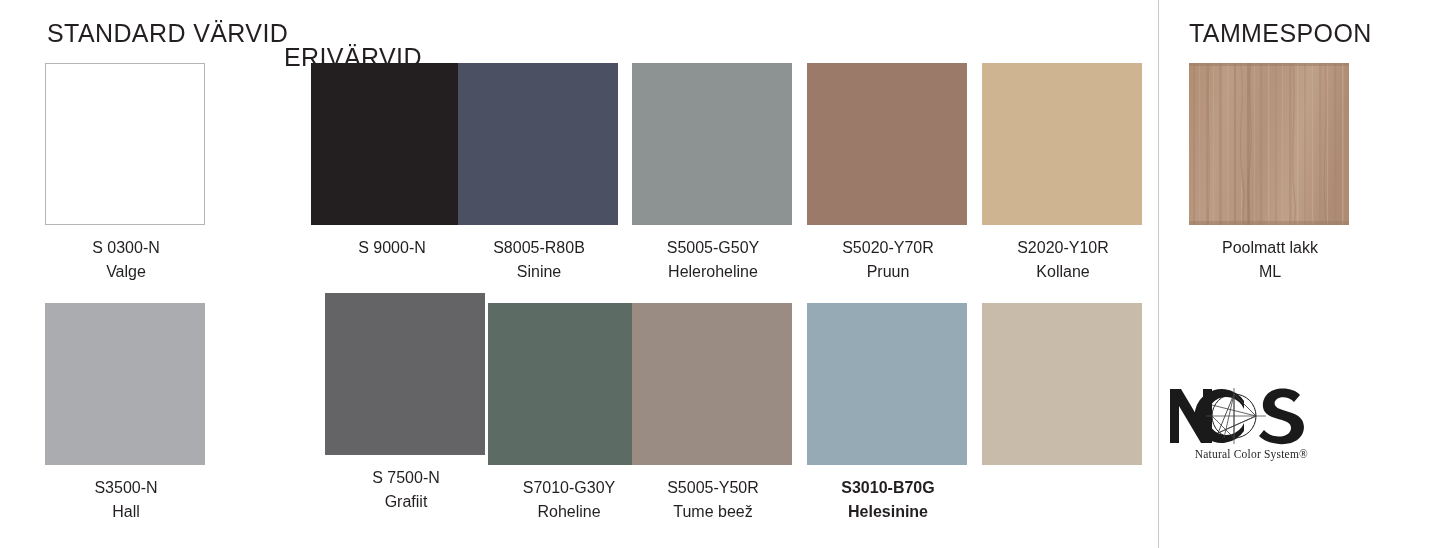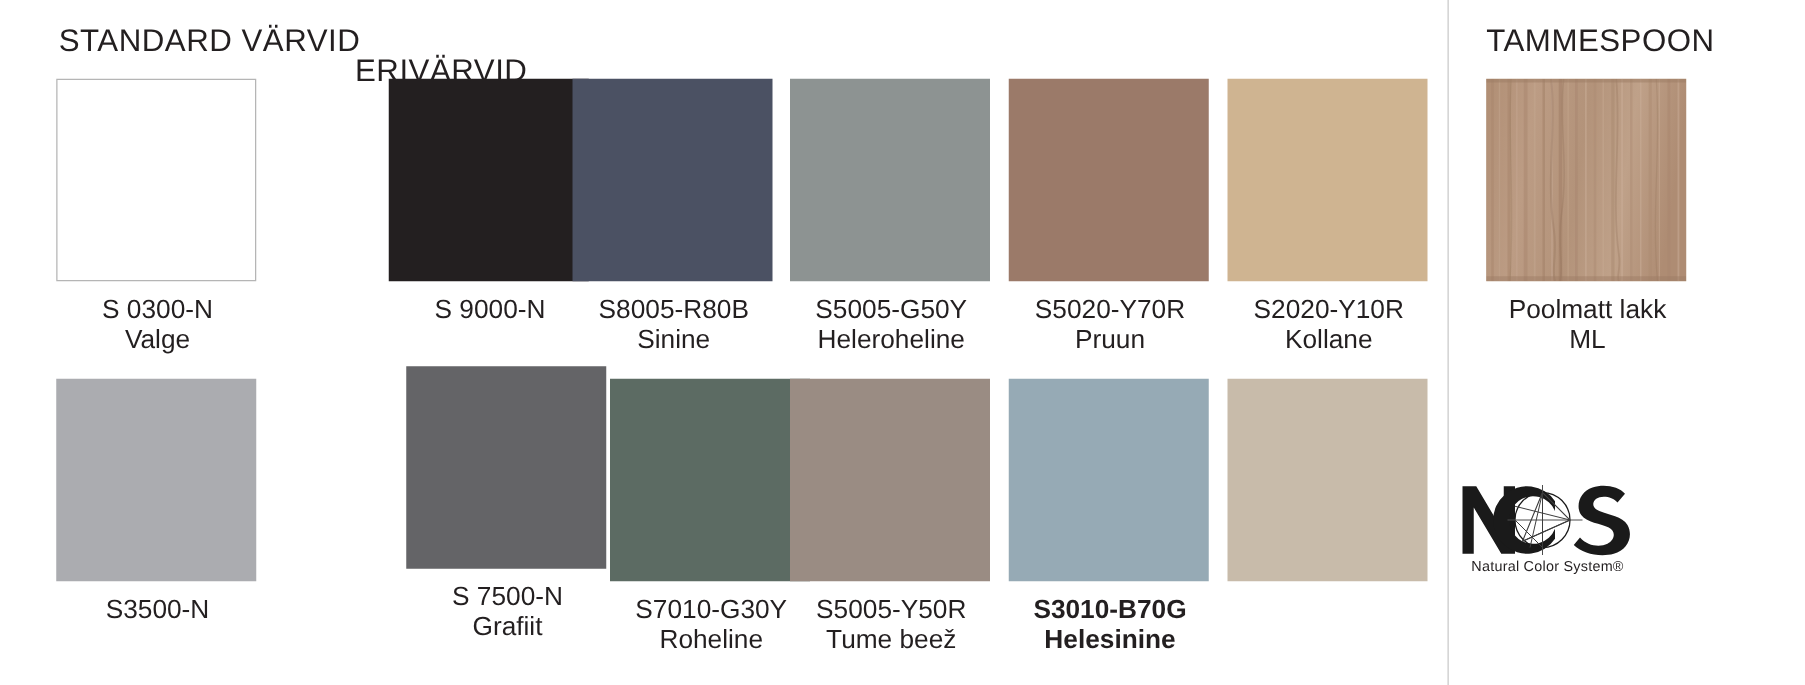--- a/index.html
+++ b/index.html
@@ -50,21 +50,21 @@
     height: 162px;
     box-sizing: border-box;
     display: block;
   }
   .chip.bordered {
     border: 1px solid #b5b5b5;
   }
   .caption {
     margin-top: 11px;
     text-align: center;
-    font-size: 21px;
+    font-size: 16px;
     line-height: 24px;
     color: #231f20;
     font-family: "Liberation Sans", sans-serif;
     white-space: nowrap;
   }
   .caption .code { display: block; }
   .caption .name { display: block; }
 
   
   .woodchip {
@@ -84,22 +84,22 @@
     top: 385px;
     width: 140px;
   }
   #ncs-logo .mark { display: block; }
   #ncs-logo .tagline {
     display: block;
     margin-top: 1px;
     font-size: 11.5px;
     letter-spacing: 0.2px;
     color: #231f20;
-    text-align: center;
-    font-family: Liberation Sans, sans-serif;
+    text-align: right;
+    font-family: Liberation Serif, serif;
     white-space: nowrap;
   }
 </style>
 </head>
 <body>
 
 <div class="section-header" id="hdr-standard">STANDARD VÄRVID</div>
 <div class="section-header" id="hdr-eri">ERIVÄRVID</div>
 <div class="section-header" id="hdr-tamme">TAMMESPOON</div>
 
@@ -203,20 +203,21 @@
   <div class="caption">
     <span class="code">Poolmatt lakk</span>
     <span class="name">ML</span>
   </div>
 </div>
 
 <div class="cell" style="left:45px; top:303px;">
   <div class="chip" style="background:#ABACB0;"></div>
   <div class="caption">
     <span class="code">S3500-N</span>
+    <span class="name">Hall</span>
   </div>
 </div>
 
 <div class="cell" style="left:283px; top:293px;margin-left:42px;">
   <div class="chip" style="background:#646467;"></div>
   <div class="caption">
     <span class="code">S 7500-N</span>
     <span class="name">Grafiit</span>
   </div>
 </div>

